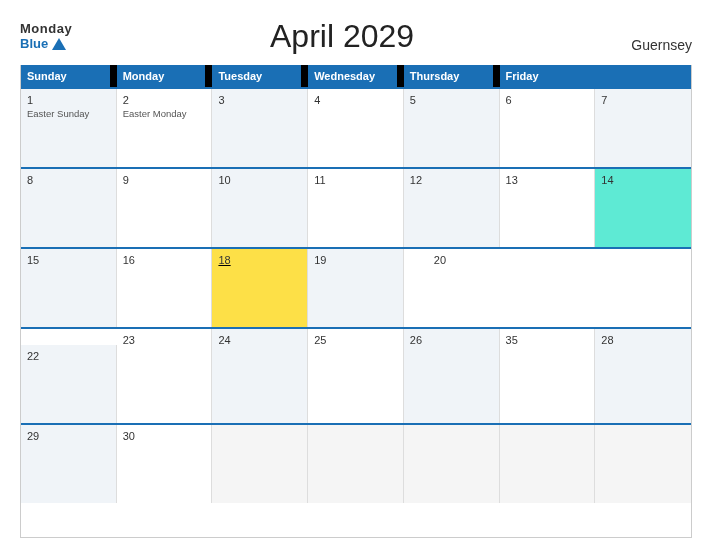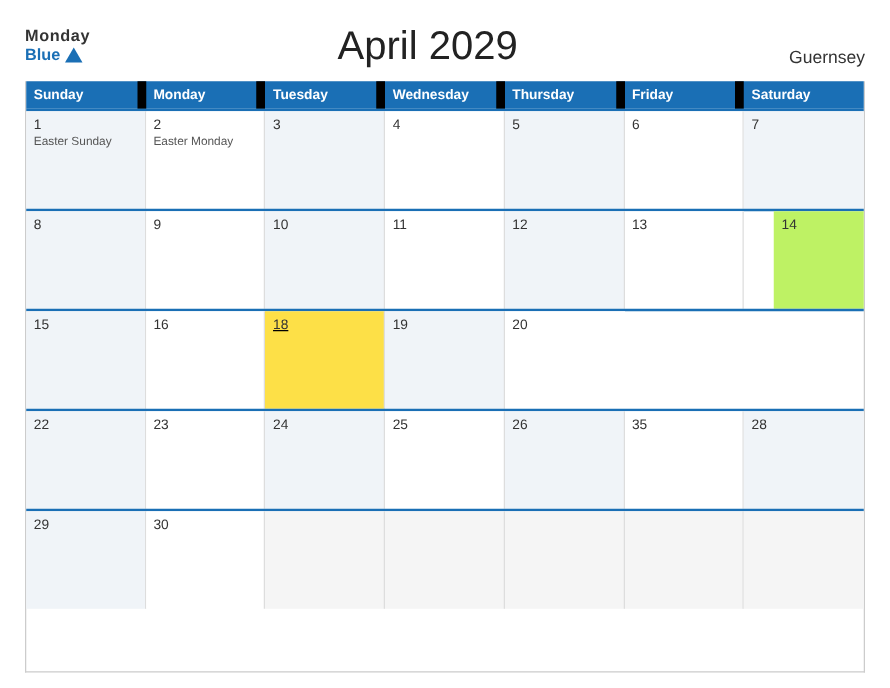--- a/index.html
+++ b/index.html
@@ -154,21 +154,20 @@
   </div>
 
   <div class="calendar">
     <div class="cal-header-row">
       <div class="cal-header-cell">Sunday</div>
       <div class="cal-header-cell">Monday</div>
       <div class="cal-header-cell">Tuesday</div>
       <div class="cal-header-cell">Wednesday</div>
       <div class="cal-header-cell">Thursday</div>
       <div class="cal-header-cell">Friday</div>
-      <div class="cal-header-cell">Saturday</div>
     </div>
     <div class="cal-body" id="cal-body">
     <div class="cal-week">
           <div class="cal-cell" style="background: rgb(240, 244, 248);">
             <span class="day-num">1</span>
             <span class="holiday">Easter Sunday</span>
           </div>
           <div class="cal-cell" style="background: rgb(255, 255, 255);">
             <span class="day-num">2</span>
             <span class="holiday">Easter Monday</span>
@@ -201,43 +200,43 @@
           </div>
           <div class="cal-cell" style="background: rgb(255, 255, 255);">
             <span class="day-num">11</span>
           </div>
           <div class="cal-cell" style="background: rgb(240, 244, 248);">
             <span class="day-num">12</span>
           </div>
           <div class="cal-cell" style="background: rgb(255, 255, 255);">
             <span class="day-num">13</span>
           </div>
-          <div class="cal-cell" style="background: #bef264; margin-left: 24px;">
+          <div class="cal-cell" style="background: #5eead4;">
             <span class="day-num">14</span>
           </div>
         </div>
         <div class="cal-week">
           <div class="cal-cell" style="background: rgb(240, 244, 248);">
             <span class="day-num">15</span>
           </div>
           <div class="cal-cell" style="background: rgb(255, 255, 255);">
             <span class="day-num">16</span>
           </div>
           <div class="cal-cell" style="background: #fde047; text-decoration: underline;">
             <span class="day-num">18</span>
           </div>
           <div class="cal-cell" style="background: rgb(240, 244, 248);">
             <span class="day-num">19</span>
           </div>
-          <div class="cal-cell" style="background: rgb(255, 255, 255);">
+          <div class="cal-cell" style="background: rgb(255, 255, 255); margin-left: 24px;">
             <span class="day-num">20</span>
           </div>
         </div>
         <div class="cal-week">
-          <div class="cal-cell" style="background: rgb(240, 244, 248);">
+          <div class="cal-cell" style="background: rgb(240, 244, 248); margin-top: 16px;">
             <span class="day-num">22</span>
           </div>
           <div class="cal-cell" style="background: rgb(255, 255, 255);">
             <span class="day-num">23</span>
           </div>
           <div class="cal-cell" style="background: rgb(240, 244, 248);">
             <span class="day-num">24</span>
           </div>
           <div class="cal-cell" style="background: rgb(255, 255, 255);">
             <span class="day-num">25</span>

